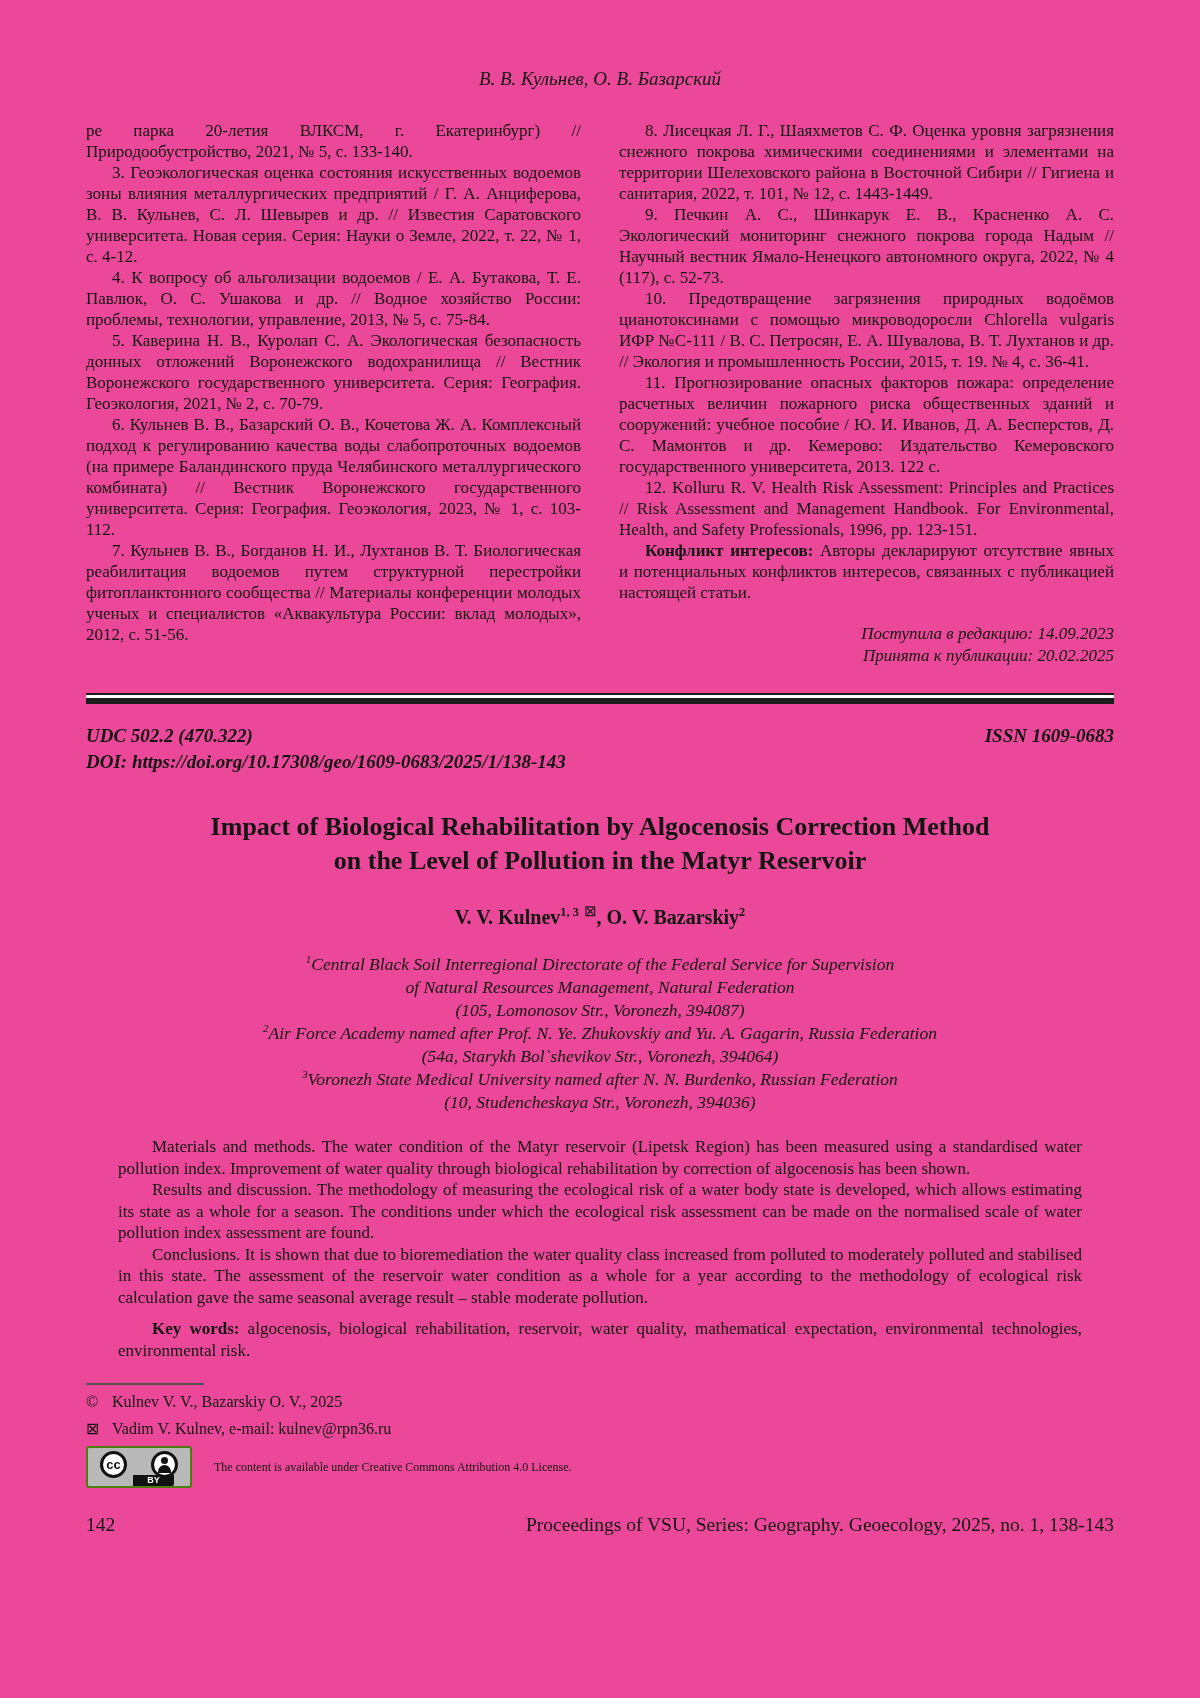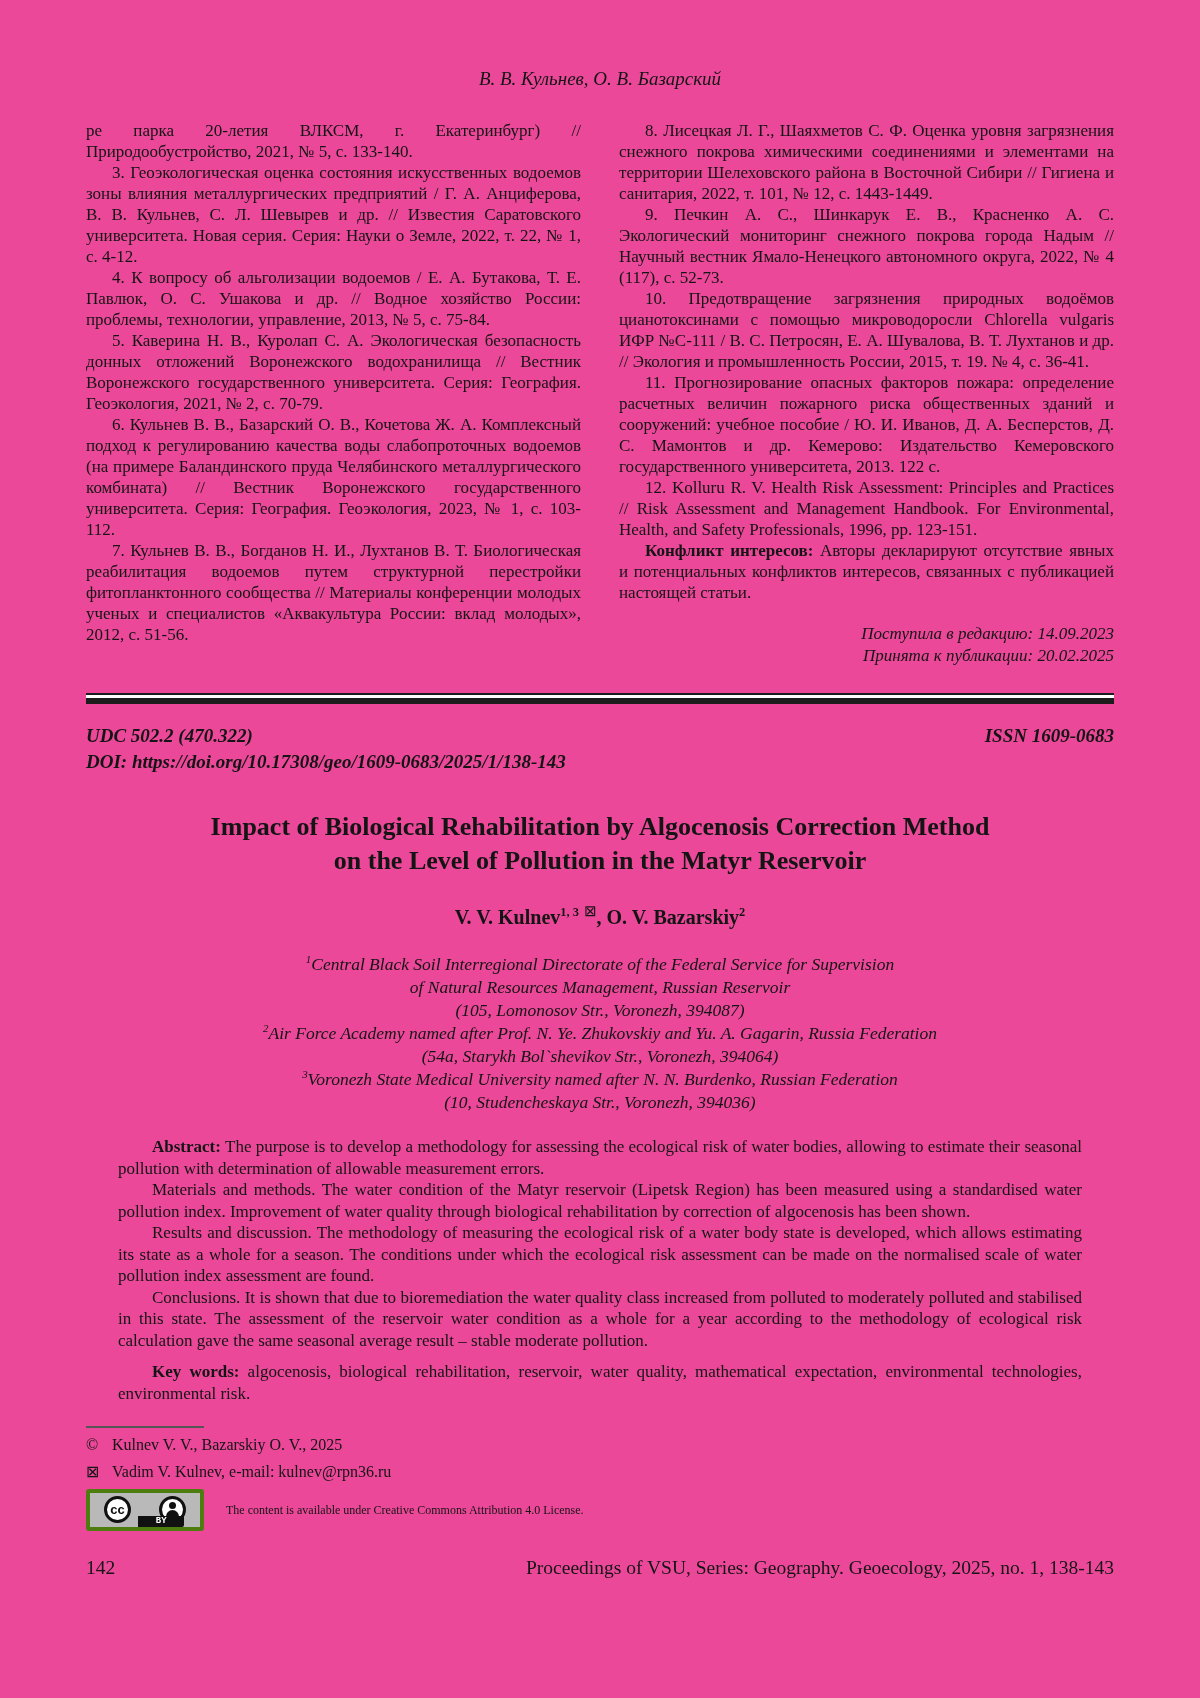--- a/index.html
+++ b/index.html
@@ -38,37 +38,37 @@
   .abstract-block{margin:22px 32px 0 32px;}
   p.abs-p{margin:0;font-size:17px;line-height:21.5px;text-align:justify;text-indent:34px;}
   p.abs-p.kw{margin-top:10px;}
 
   .footnotes{margin-top:22px;}
   .fn-rule{width:118px;height:2px;background:#555;}
   .fn-line{font-size:16px;line-height:21px;margin-top:6px;display:flex;align-items:baseline;}
   .fn-line .sym{width:26px;display:inline-block;}
   .cc-row{display:flex;align-items:center;gap:22px;margin-top:7px;}
   .cc-badge{
-    width:118px;height:42px;background:#b9b9b9;border:4px solid #4d7c0f;border-radius:3px;
+    width:106px;height:42px;background:#b9b9b9;border:2px solid #4d7c0f;border-radius:3px;
     position:relative;display:flex;align-items:flex-start;justify-content:space-around;
     padding-top:3px;box-sizing:border-box;flex:0 0 auto;
   }
   .cc-circle{
     width:27px;height:27px;border-radius:50%;background:#fff;border:3px solid #111;
     display:flex;align-items:center;justify-content:center;
     font-weight:bold;font-size:13px;color:#111;box-sizing:border-box;
     font-family:"Liberation Sans", sans-serif;
   }
   .cc-person{position:relative;}
   .cc-person .head{width:7px;height:7px;border-radius:50%;background:#111;position:absolute;top:3px;left:7px;}
   .cc-person .body{width:13px;height:8px;border-radius:7px 7px 0 0;background:#111;position:absolute;bottom:2px;left:4px;}
   .cc-by-strip{
     position:absolute;bottom:0;left:44%;right:16px;height:11px;background:#111;
     color:#fff;font-size:9px;line-height:11px;text-align:center;font-weight:bold;
-    font-family:Liberation Mono, monospace;border-radius:0 0 2px 0;
+    font-family:Liberation Sans, sans-serif;border-radius:0 0 2px 0;
   }
   .cc-license-text{font-size:12px;}
 
   .page-footer{display:flex;justify-content:space-between;margin-top:26px;font-size:19.5px;}
 </style>
 </head>
 <body>
 
 <div class="page">
 
@@ -113,30 +113,29 @@
 
   <div class="article-title">
     <div>Impact of Biological Rehabilitation by Algocenosis Correction Method</div>
     <div>on the Level of Pollution in the Matyr Reservoir</div>
   </div>
 
   <div class="authors-line"><span class="bd">V. V. Kulnev</span><sup class="bd">1, 3</sup><span> </span><span class="env-icon">⊠</span><span class="bd">, O. V. Bazarskiy</span><sup class="bd">2</sup></div>
 
   <div class="affiliations">
       <div><sup>1</sup>Central Black Soil Interregional Directorate of the Federal Service for Supervision</div>
-      <div>of Natural Resources Management, Russian Reservoir</div>
+      <div>of Natural Resources Management, Natural Federation</div>
       <div>(105, Lomonosov Str., Voronezh, 394087)</div>
       <div><sup>2</sup>Air Force Academy named after Prof. N. Ye. Zhukovskiy and Yu. A. Gagarin, Russia Federation</div>
       <div>(54a, Starykh Bol`shevikov Str., Voronezh, 394064)</div>
       <div><sup>3</sup>Voronezh State Medical University named after N. N. Burdenko, Russian Federation</div>
       <div>(10, Studencheskaya Str., Voronezh, 394036)</div>
     </div>
 
   <div class="abstract-block">
-      <p class="abs-p"><span class="it bd">Abstract:</span><span> The </span><span class="it">purpose</span><span> is to develop a methodology for assessing the ecological risk of water bodies, allowing to estimate their seasonal pollution with determination of allowable measurement errors.</span></p>
       <p class="abs-p"><span class="it">Materials and methods.</span><span> The water condition of the Matyr reservoir (Lipetsk Region) has been measured using a standardised water pollution index. Improvement of water quality through biological rehabilitation by correction of algocenosis has been shown.</span></p>
       <p class="abs-p"><span class="it">Results and discussion.</span><span> The methodology of measuring the ecological risk of a water body state is developed, which allows estimating its state as a whole for a season. The conditions under which the ecological risk assessment can be made on the normalised scale of water pollution index assessment are found.</span></p>
       <p class="abs-p"><span class="it">Conclusions.</span><span> It is shown that due to bioremediation the water quality class increased from polluted to moderately polluted and stabilised in this state. The assessment of the reservoir water condition as a whole for a year according to the methodology of ecological risk calculation gave the same seasonal average result – stable moderate pollution.</span></p>
       <p class="abs-p kw"><span class="it bd">Key words:</span><span> algocenosis, biological rehabilitation, reservoir, water quality, mathematical expectation, environmental technologies, environmental risk.</span></p>
     </div>
 
   <div class="footnotes">
     <div class="fn-rule"></div>
     <div class="fn-line">
       <span class="sym">©</span>

